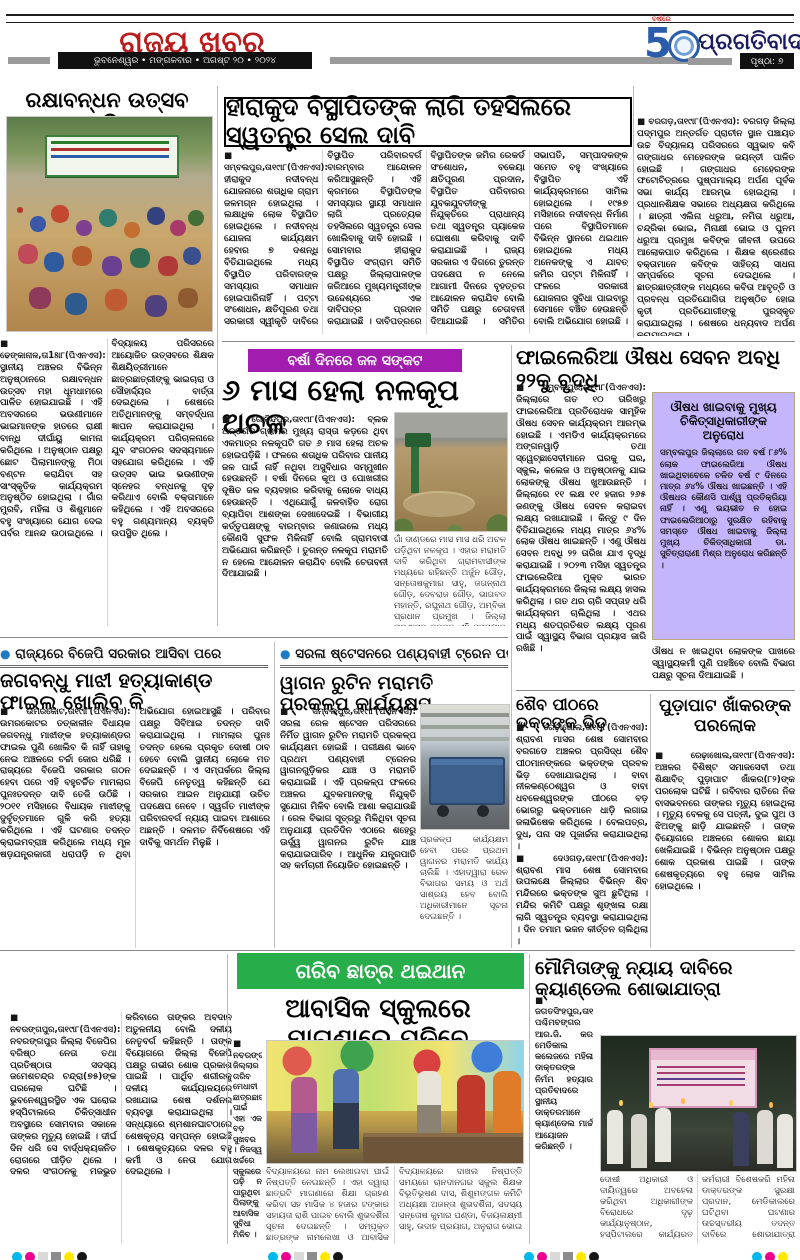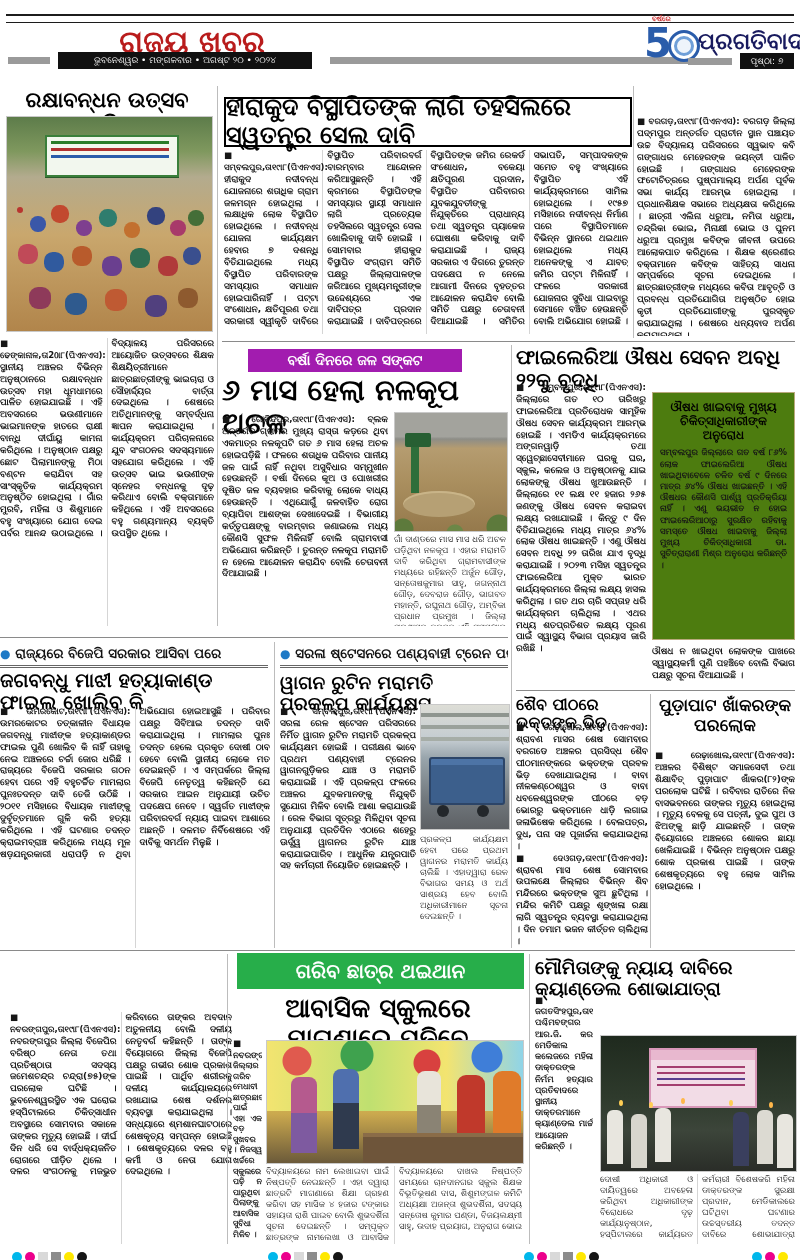--- a/index.html
+++ b/index.html
@@ -12,21 +12,21 @@
   .body-text b{font-size:8.5px;}
   .cols2{column-count:2;column-gap:9px;column-rule:1px solid #d5d5d5;}
   .cols4{column-count:4;column-gap:9px;column-rule:1px solid #d5d5d5;}
   .vrule{width:1px;background:#bcbcbc;}
   .hrule{height:1px;background:#8a8a8a;}
   .kicker-bar{color:#fff;font-weight:bold;text-align:center;}
   .bullet-kicker{font-weight:bold;font-size:13.5px;border-bottom:3px double #666;padding-bottom:3px;white-space:nowrap;overflow:hidden;}
   .bullet-kicker .dot{color:#1f7ac6;font-size:12px;}
   .photo{overflow:hidden;border:1px solid #c9c9c9;}
   .caption{font-size:8.5px;line-height:1.3;text-align:justify;overflow:hidden;color:#222;}
-  .cream-box{background:#4d7c0f;border:1px solid #b9a97c;box-sizing:border-box;padding:8px 7px;}
+  .cream-box{background:#c4b5fd;border:1px solid #b9a97c;box-sizing:border-box;padding:8px 7px;}
   .regmark span{display:inline-block;width:10px;height:10px;margin-right:3px;vertical-align:middle;}
   .rm-c{background:#00b7eb;border-radius:50%;}
   .rm-m{background:#ec008c;border-radius:50%;}
   .rm-g1{background:#d9d9d9;}
   .rm-g2{background:#8c8c8c;}
   .rm-y{background:#ffe800;border-radius:50%;}
   .rm-k{background:#151515;border-radius:50%;}
 </style>
 </head>
 <body>
@@ -56,21 +56,21 @@
     <div style="position:absolute;left:38px;top:18px;width:130px;height:38px;background:#f2f7ee;border:2px solid #3a7f3a;box-shadow:0 1px 0 #2a5b2a;"></div>
     <div style="position:absolute;left:44px;top:24px;width:118px;height:3px;background:#2a7d2a;box-shadow:0 7px 0 #b03030,0 14px 0 #2a5caa;"></div>
     <div style="position:absolute;left:10px;top:90px;width:6px;height:6px;border-radius:50%;background:#b8352f;
          box-shadow:18px 14px 0 5px #3a57a8, 40px 4px 0 6px #c2492f, 64px 18px 0 5px #7e3f8f, 88px 8px 0 6px #2f7d6e,
          112px 20px 0 5px #c2702f, 136px 6px 0 6px #33427e, 158px 18px 0 5px #a83a6a, 176px 8px 0 5px #446e38,
          8px 44px 0 7px #c04a58, 34px 52px 0 7px #305a9e, 62px 46px 0 7px #b85b2c, 92px 56px 0 7px #6a3f8f,
          120px 48px 0 7px #2f6e52, 148px 56px 0 7px #b03a3a, 172px 46px 0 6px #3a4f8e,
          20px 88px 0 8px #8e3a5a, 56px 94px 0 8px #2f5a8e, 96px 90px 0 8px #bf5a33, 136px 96px 0 8px #51407e, 168px 88px 0 7px #8e5a2f;"></div>
   </div>
   <div class="abs body-text cols2" style="left:0px;top:338px;width:214px;height:288px;">
-    <b>■ ଢେଙ୍କାନାଳ,ତା20ା୮(ପିଏନଏସ):</b>
+    <b>■ ଢେଙ୍କାନାଳ,ତା18ା୮(ପିଏନଏସ):</b>
     <span>ସ୍ଥାନୀୟ ଅଞ୍ଚଳର ବିଭିନ୍ନ ଅନୁଷ୍ଠାନରେ ରକ୍ଷାବନ୍ଧନ ଉତ୍ସବ ମହା ଧୂମଧାମରେ ପାଳିତ ହୋଇଯାଇଛି । ଏହି ଅବସରରେ ଭଉଣୀମାନେ ଭାଇମାନଙ୍କ ହାତରେ ରାକ୍ଷୀ ବାନ୍ଧି ଦୀର୍ଘାୟୁ କାମନା କରିଥିଲେ । ଅନୁଷ୍ଠାନ ପକ୍ଷରୁ ଛୋଟ ପିଲାମାନଙ୍କୁ ମିଠା ବଣ୍ଟନ କରାଯିବା ସହ ସାଂସ୍କୃତିକ କାର୍ଯ୍ୟକ୍ରମ ଅନୁଷ୍ଠିତ ହୋଇଥିଲା । ଗାଁର ମୁରବି, ମହିଳା ଓ ଶିଶୁମାନେ ବହୁ ସଂଖ୍ୟାରେ ଯୋଗ ଦେଇ ପର୍ବର ଆନନ୍ଦ ଉଠାଇଥିଲେ । ବିଦ୍ୟାଳୟ ପରିସରରେ ଆୟୋଜିତ ଉତ୍ସବରେ ଶିକ୍ଷକ ଶିକ୍ଷୟିତ୍ରୀମାନେ ଛାତ୍ରଛାତ୍ରୀଙ୍କୁ ଭାଇଚାରା ଓ ସୌହାର୍ଦ୍ଦ୍ୟର ବାର୍ତ୍ତା ଦେଇଥିଲେ । ଶେଷରେ ଅତିଥିମାନଙ୍କୁ ସମ୍ବର୍ଦ୍ଧନା ଜ୍ଞାପନ କରାଯାଇଥିଲା । କାର୍ଯ୍ୟକ୍ରମ ପରିଚାଳନାରେ ଯୁବ ସଂଗଠନର ସଦସ୍ୟମାନେ ସହଯୋଗ କରିଥିଲେ । ଏହି ଉତ୍ସବ ଭାଇ ଭଉଣୀଙ୍କ ସ୍ନେହର ବନ୍ଧନକୁ ଦୃଢ଼ କରିଥାଏ ବୋଲି ବକ୍ତାମାନେ କହିଥିଲେ । ଏହି ଅବସରରେ ବହୁ ଗଣ୍ୟମାନ୍ୟ ବ୍ୟକ୍ତି ଉପସ୍ଥିତ ଥିଲେ ।</span>
   </div>
 
   <div class="abs vrule" style="left:217px;top:86px;height:540px;"></div>
 
   <div class="abs" style="left:224px;top:97px;width:404px;height:46px;border:2px solid #000;display:flex;align-items:center;justify-content:center;">
     <span class="hl" style="font-size:24px;">ହୀରାକୁଦ ବିସ୍ଥାପିତଙ୍କ ଲାଗି ତହସିଲରେ ସ୍ୱତନ୍ତ୍ର ସେଲ ଦାବି</span>
   </div>
   <div class="abs body-text cols4" style="left:224px;top:150px;width:404px;height:184px;">
     <b>■ ସମ୍ବଲପୁର,ତା୧୯ା୮(ପିଏନଏସ):</b>

